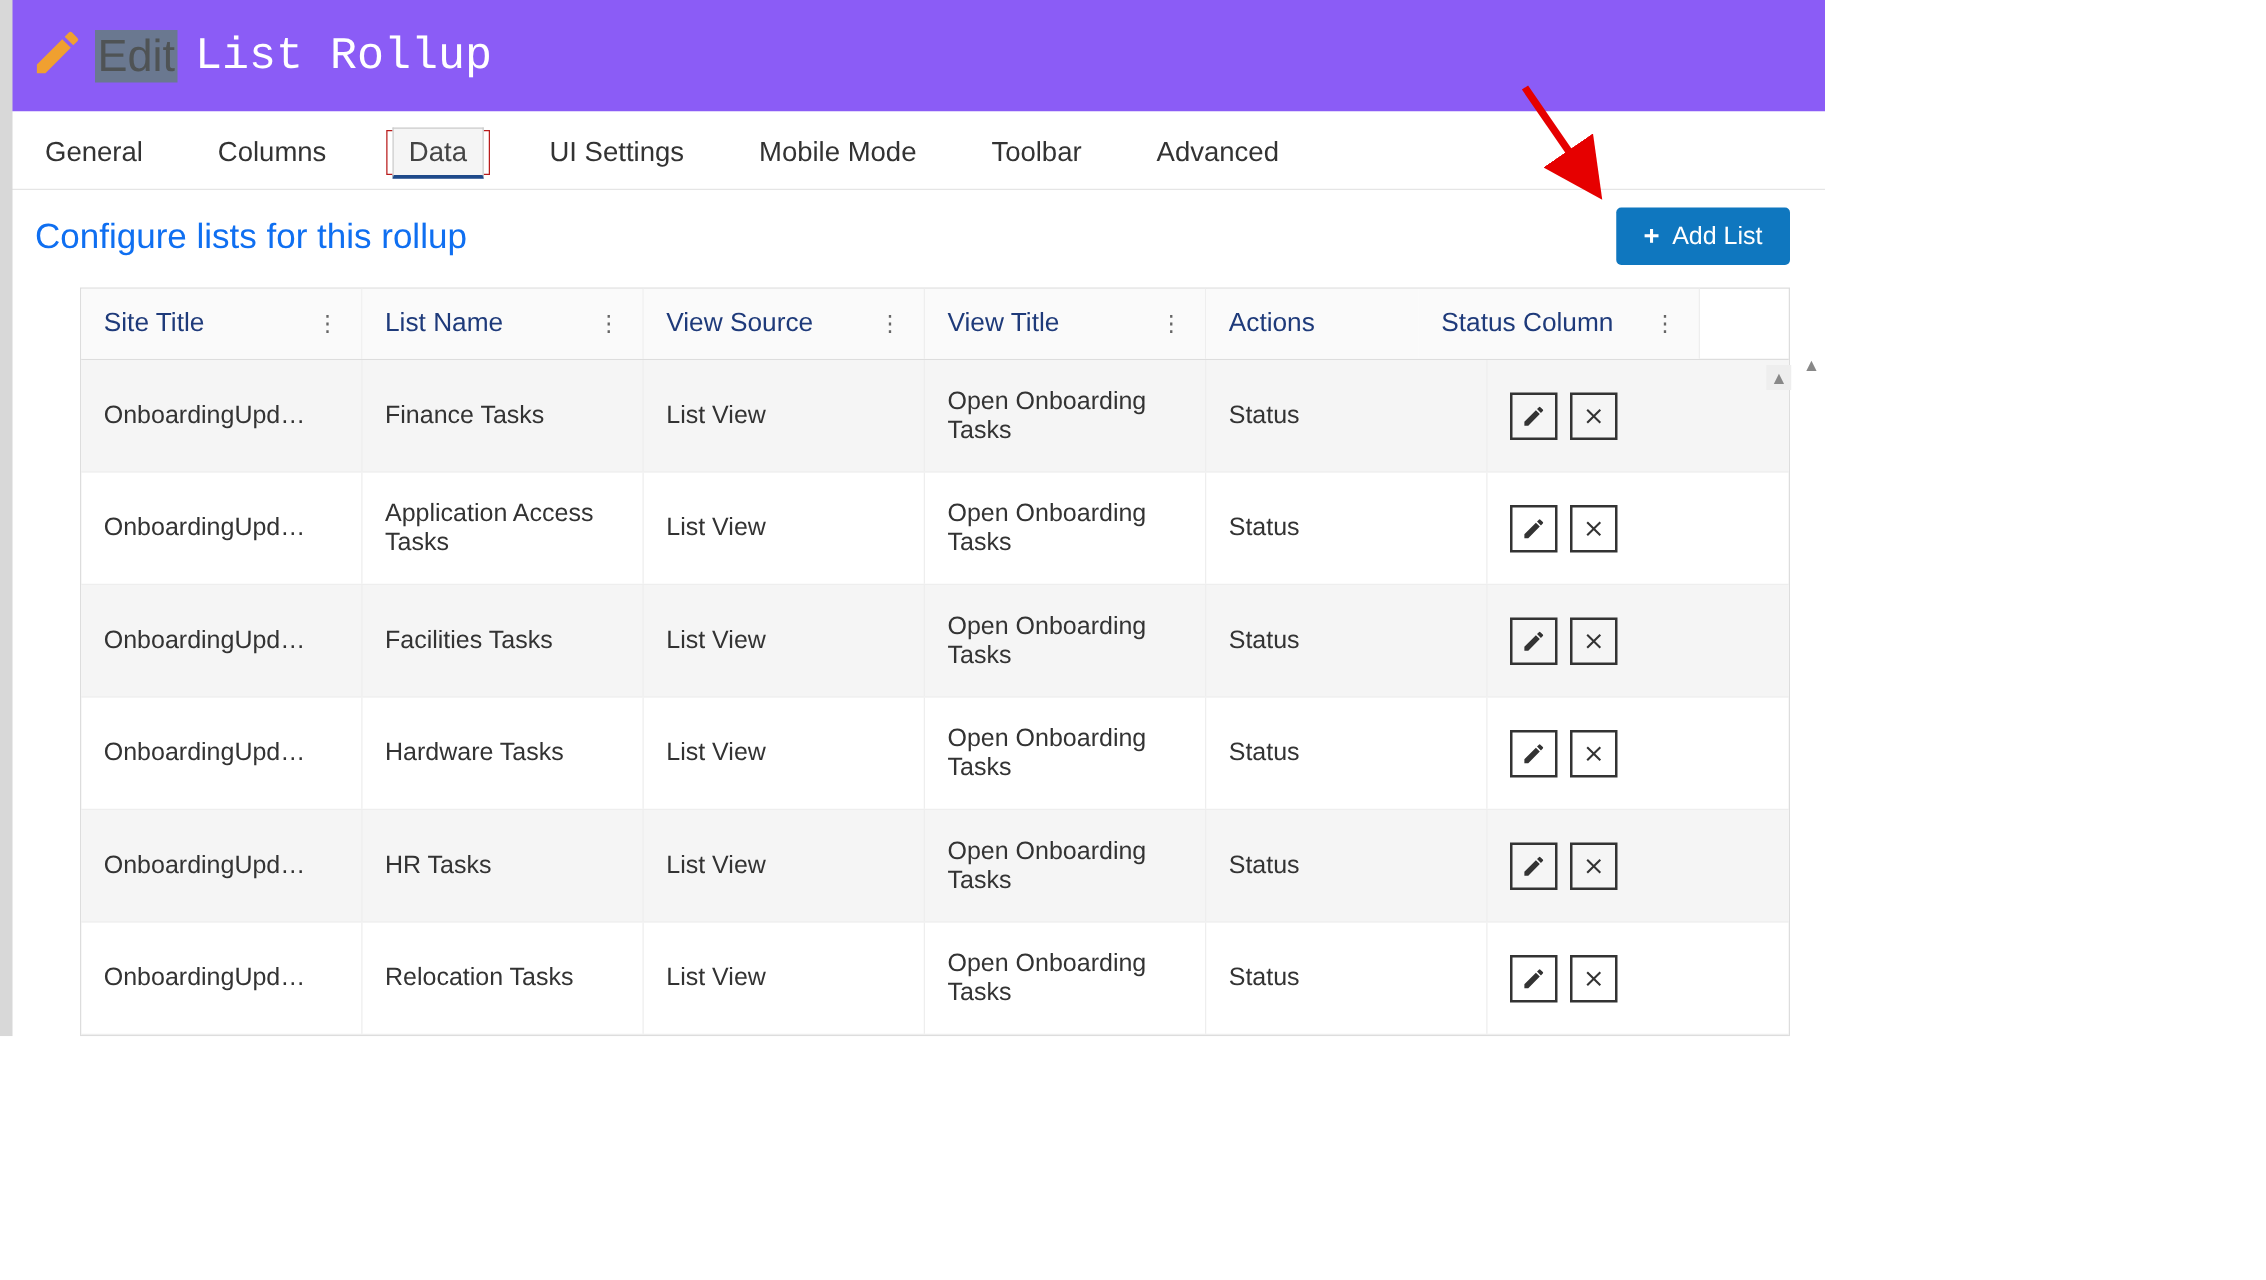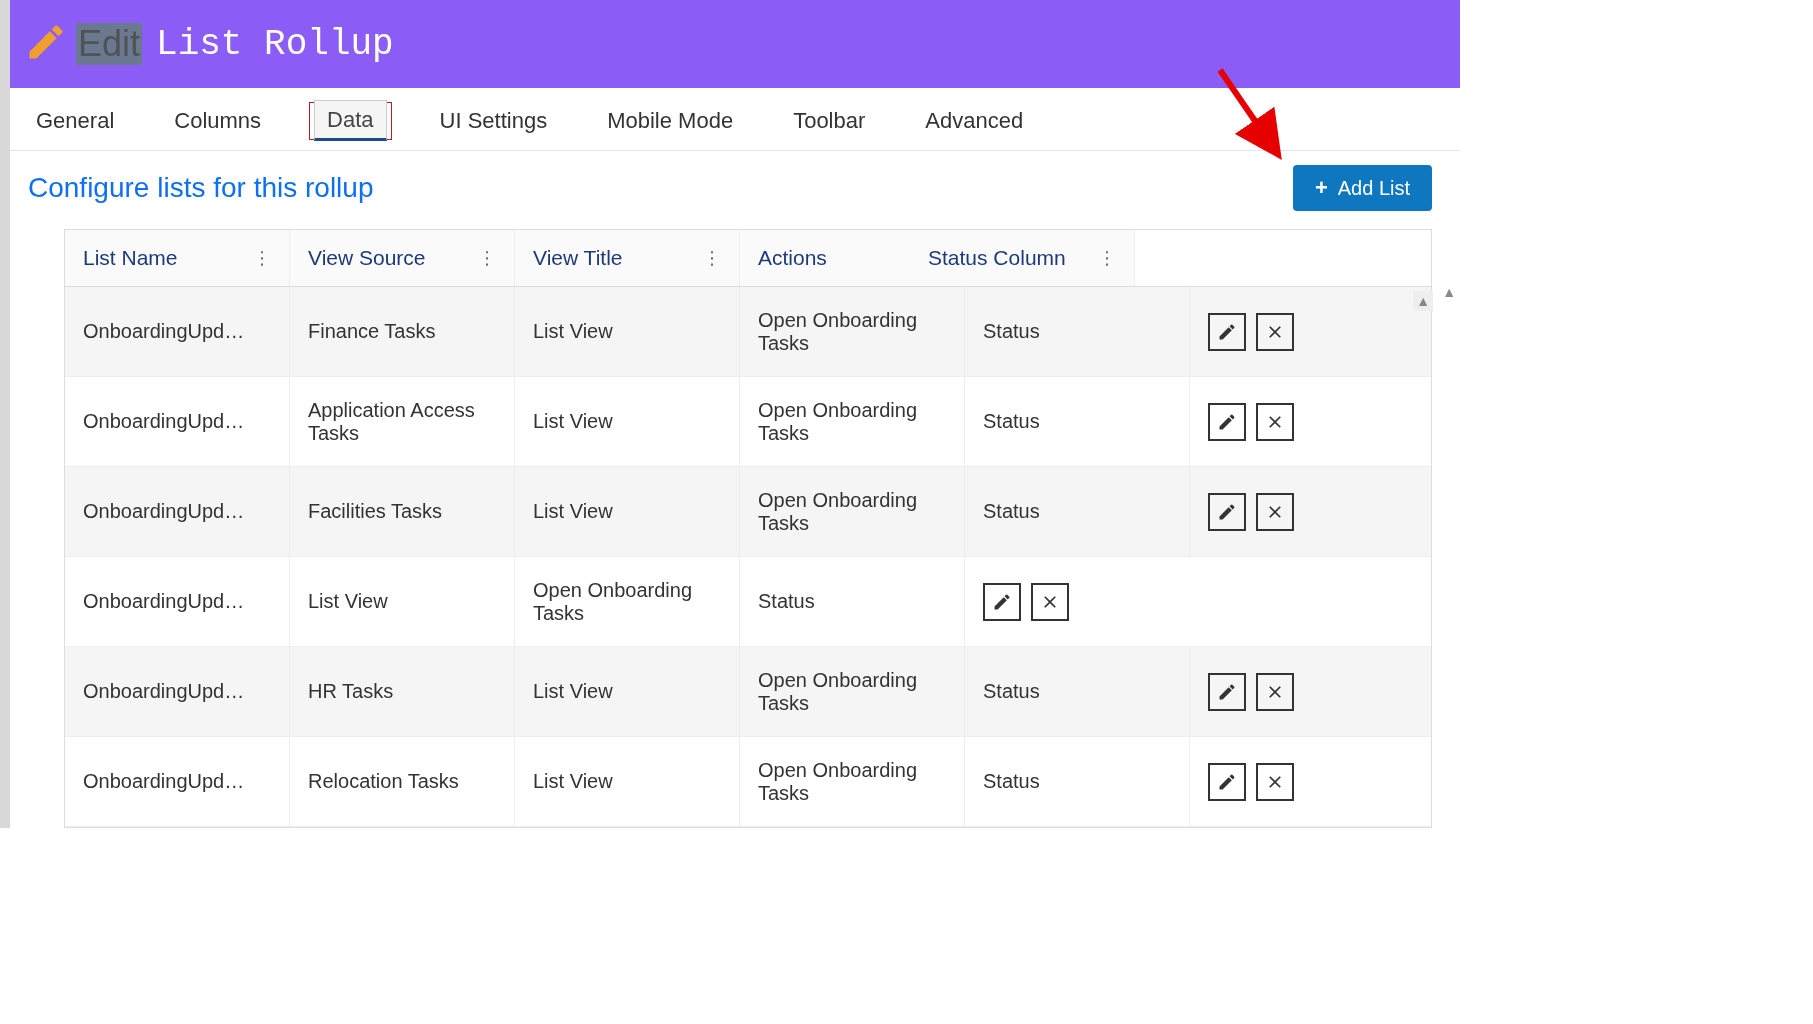--- a/index.html
+++ b/index.html
@@ -29,20 +29,21 @@
       color: #fff;
       font-weight: 400;
       margin-left: 6px;
       font-family: Liberation Mono, monospace;
     }
     .tab-bar {
       display: flex;
       gap: 36px;
       padding: 14px 24px 10px 24px;
       border-bottom: 1px solid #e5e5e5;
+      align-items: center;
     }
     .tab-item {
       font-size: 22px;
       color: #333;
       padding: 6px 12px;
       cursor: pointer;
     }
     .tab-item.active {
       background: #f5f5f5;
       border: 1px solid #ccc;
@@ -197,20 +198,24 @@
 <div class="section-row">
   <span class="section-title">Configure lists for this rollup</span>
   <button class="btn-primary">
     <span class="plus">+</span>
     <span>Add List</span>
   </button>
 </div>
 
 <div class="grid-wrapper">
   <div class="grid-header-row">
+    <div class="grid-col c1">
+      <span>Site Title</span>
+      <span class="col-menu"></span>
+    </div>
     <div class="grid-col c2">
       <span>List Name</span>
       <span class="col-menu"></span>
     </div>
     <div class="grid-col c3">
       <span>View Source</span>
       <span class="col-menu"></span>
     </div>
     <div class="grid-col c4">
       <span>View Title</span>
@@ -321,20 +326,23 @@
               </svg>
         </button>
       </div>
     </div>
   </div>
 
   <div class="grid-row">
     <div class="grid-col c1">
           <span class="cell-text">OnboardingUpd…</span>
         </div>
+    <div class="grid-col c2">
+          <span class="cell-text cell-wrap">Hardware Tasks</span>
+        </div>
     <div class="grid-col c3">
           <span class="cell-text">List View</span>
         </div>
     <div class="grid-col c4">
           <span class="cell-text cell-wrap">Open Onboarding Tasks</span>
         </div>
     <div class="grid-col c5">
           <span class="cell-text">Status</span>
         </div>
     <div class="grid-col c6">

